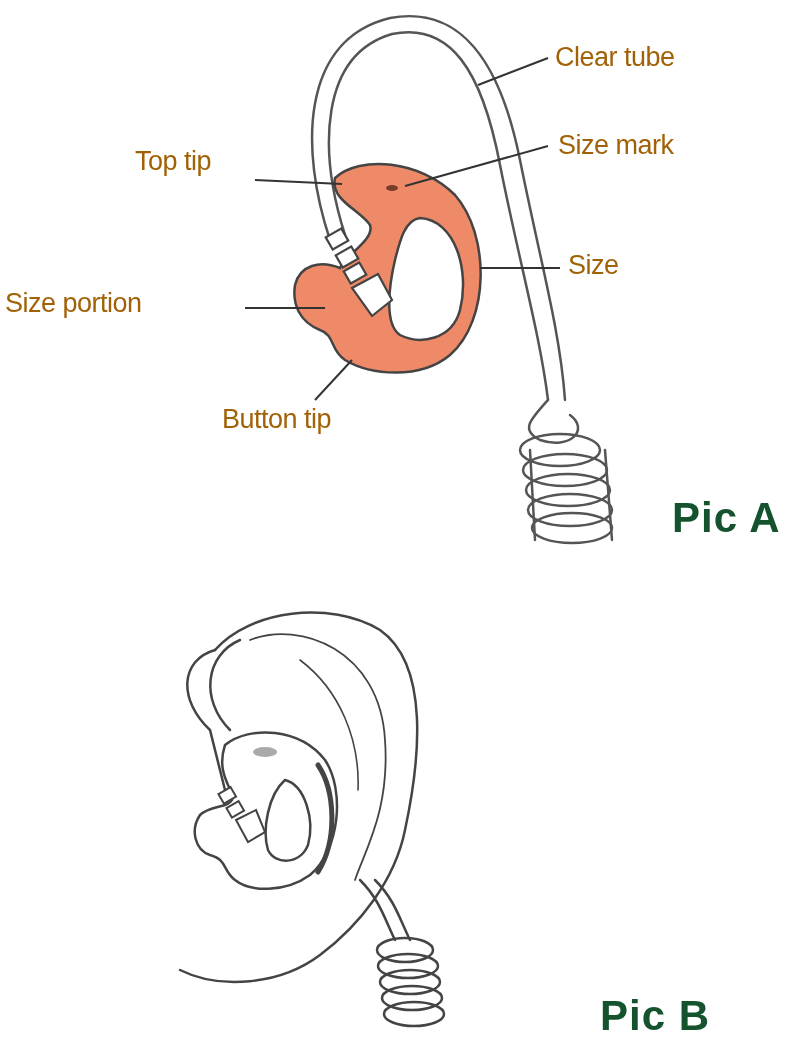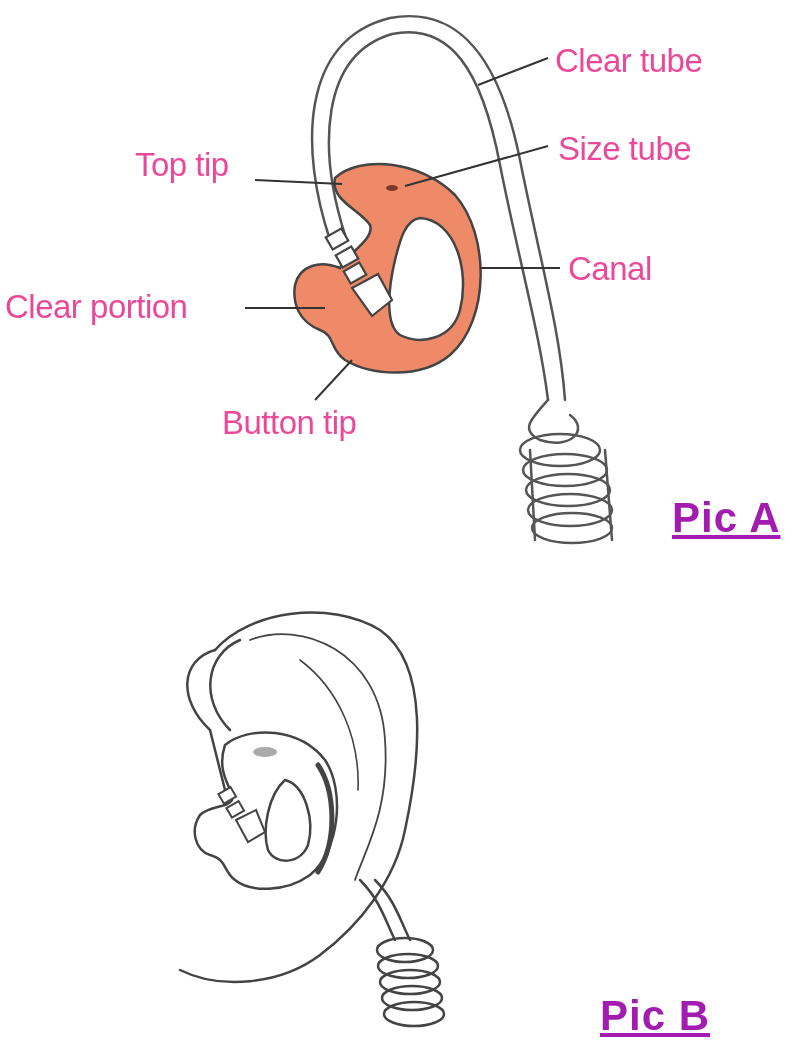--- a/index.html
+++ b/index.html
@@ -1,19 +1,19 @@
 <!DOCTYPE html>
 <html><head>
 <meta charset="utf-8">
 <style>
   html, body { margin:0; padding:0; background:#ffffff; }
   body { width:800px; height:1052px; position:relative; overflow:hidden;
          font-family:"Liberation Sans", "DejaVu Sans", sans-serif; }
-  .label { position:absolute; font-size:33px; color:#ec4899; white-space:nowrap; letter-spacing:-0.5px; }
-  .pic-title { position:absolute; font-size:42px; color:#a21caf; font-weight:bold; letter-spacing:1px;text-decoration:underline; }
+  .label { position:absolute; font-size:27px; color:#a16207; white-space:nowrap; letter-spacing:-0.5px; }
+  .pic-title { position:absolute; font-size:42px; color:#14532d; font-weight:bold; letter-spacing:1px; }
   svg.art { position:absolute; left:0; top:0; }
 </style>
 </head>
 <body>
 
 <svg class="art" width="800" height="1052" viewBox="0 0 800 1052">
 
   <g fill="none" stroke="#555" stroke-width="2.5" stroke-linecap="round">
 
     <path d="M330 240 C 300 150, 300 40, 390 18 C 460 5, 500 60, 520 160 C 540 260, 560 330, 565 400"></path>
@@ -79,20 +79,20 @@
     <ellipse cx="265" cy="752" rx="12" ry="5" fill="#aaa" stroke="none"></ellipse>
     <g fill="#fff" stroke-width="2">
       <rect x="220" y="790" width="14" height="11" transform="rotate(-30 227 795)"></rect>
       <rect x="228" y="804" width="14" height="11" transform="rotate(-30 235 809)"></rect>
       <path d="M236 820 L 256 810 L 265 832 L 248 842 Z"></path>
     </g>
   </g>
 </svg>
 
 <div class="label" style="left:555px; top:42px;">Clear tube</div>
-<div class="label" style="left:558px; top:130px;">Size tube</div>
+<div class="label" style="left:558px; top:130px;">Size mark</div>
 <div class="label" style="left:135px; top:146px;">Top tip</div>
-<div class="label" style="left:568px; top:250px;">Canal</div>
-<div class="label" style="left:5px; top:288px;">Clear portion</div>
+<div class="label" style="left:568px; top:250px;">Size</div>
+<div class="label" style="left:5px; top:288px;">Size portion</div>
 <div class="label" style="left:222px; top:404px;">Button tip</div>
 
 <div class="pic-title" style="left:672px; top:494px;">Pic A</div>
 <div class="pic-title" style="left:560px; top:992px;margin-left:40px;">Pic B</div>
 
 </body></html>

